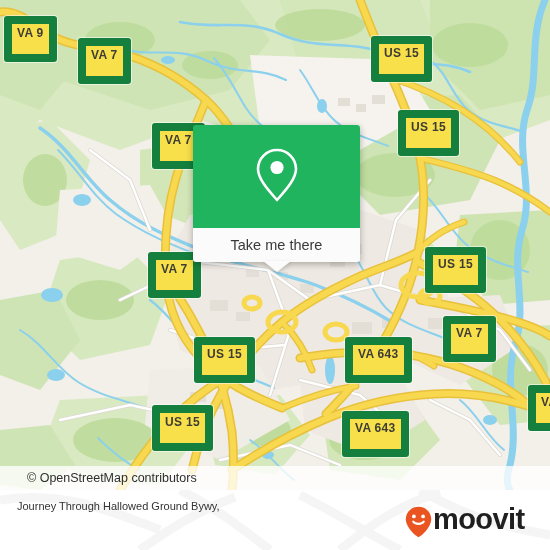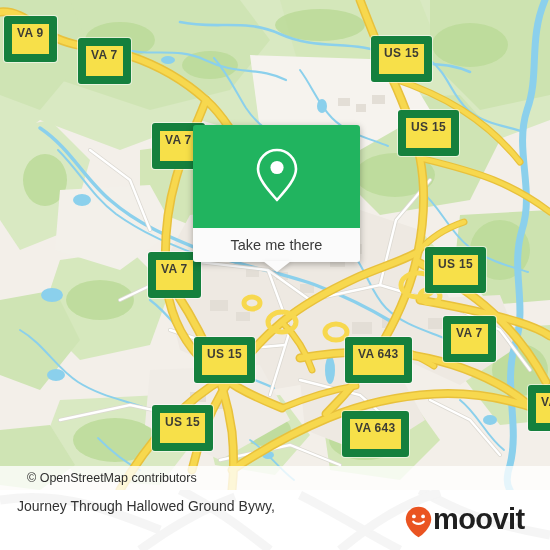--- a/index.html
+++ b/index.html
@@ -129,21 +129,21 @@
     width: 550px; height: 550px;
     opacity: 0.055;
     pointer-events: none;
   }
   #footer-title {
     position: absolute;
     left: 17px;
     top: 6px;
     width: 350px;
     color: #333333;
-    font-size: 14px;
+    font-size: 11px;
     line-height: 20px;
     font-family: "Liberation Sans", sans-serif;
     z-index: 2;
   }
   #footer-logo {
     position: absolute;
     right: 13px;
     top: 16px;
     display: flex;
     align-items: flex-start;

